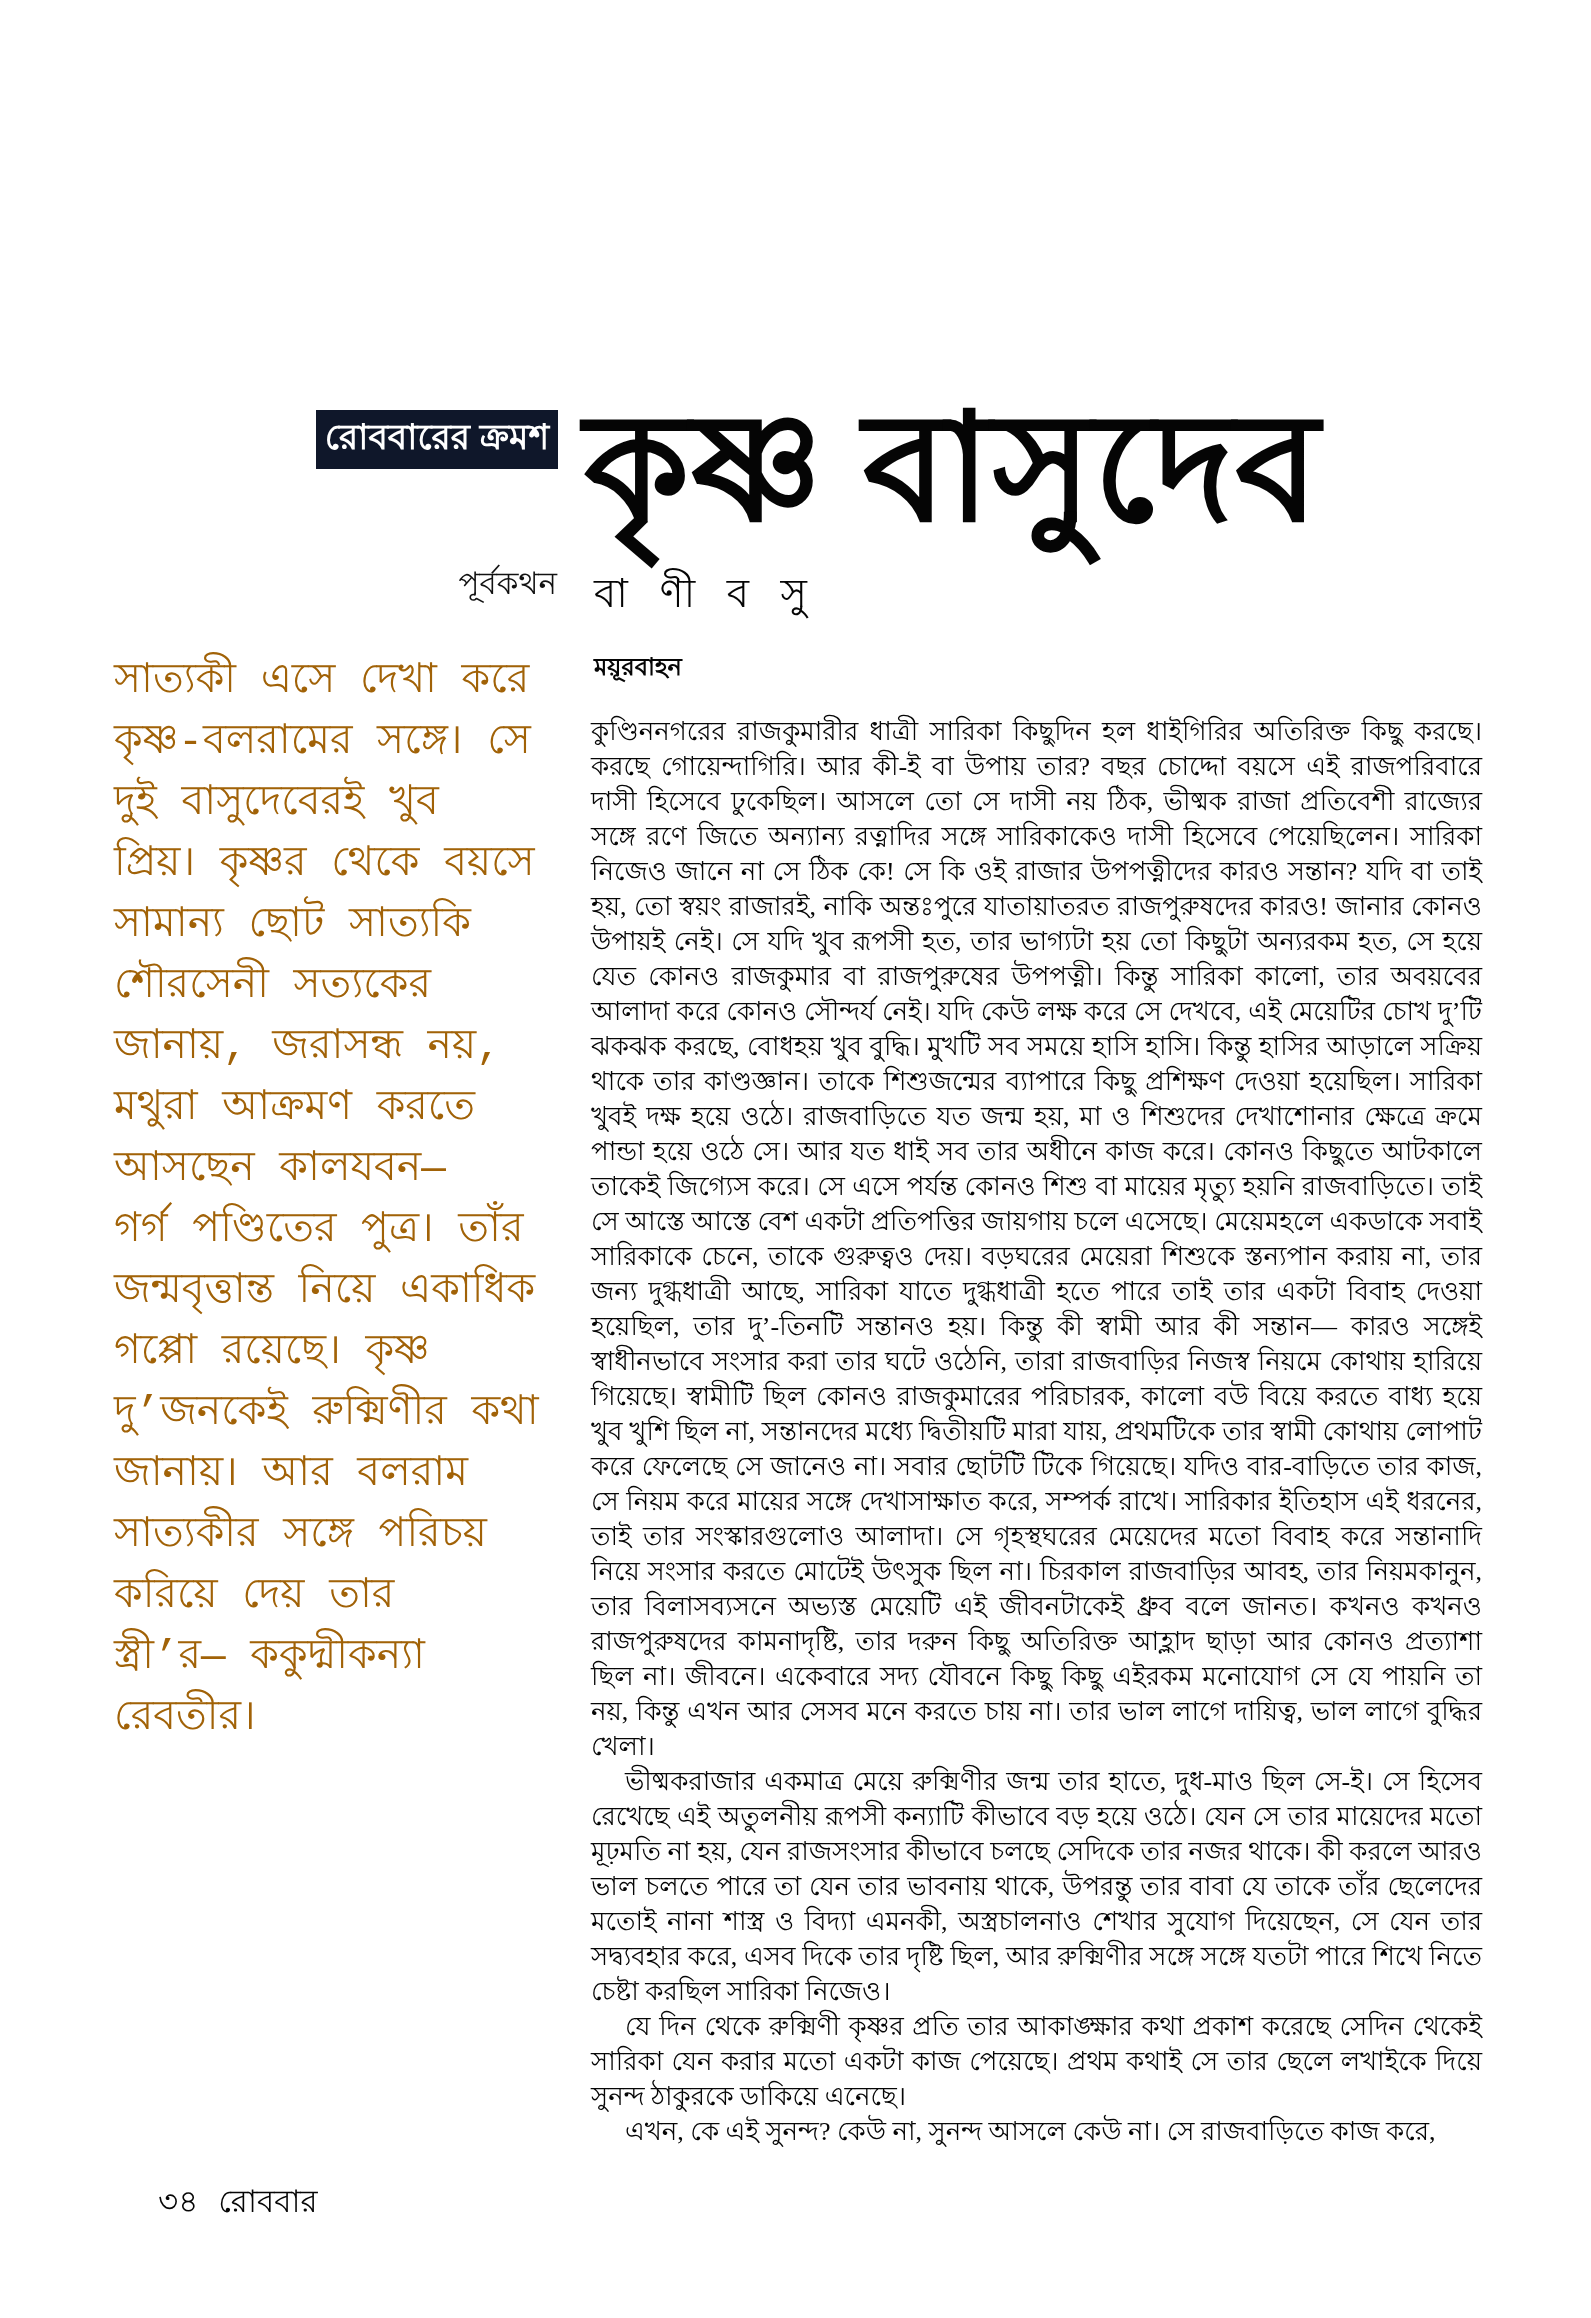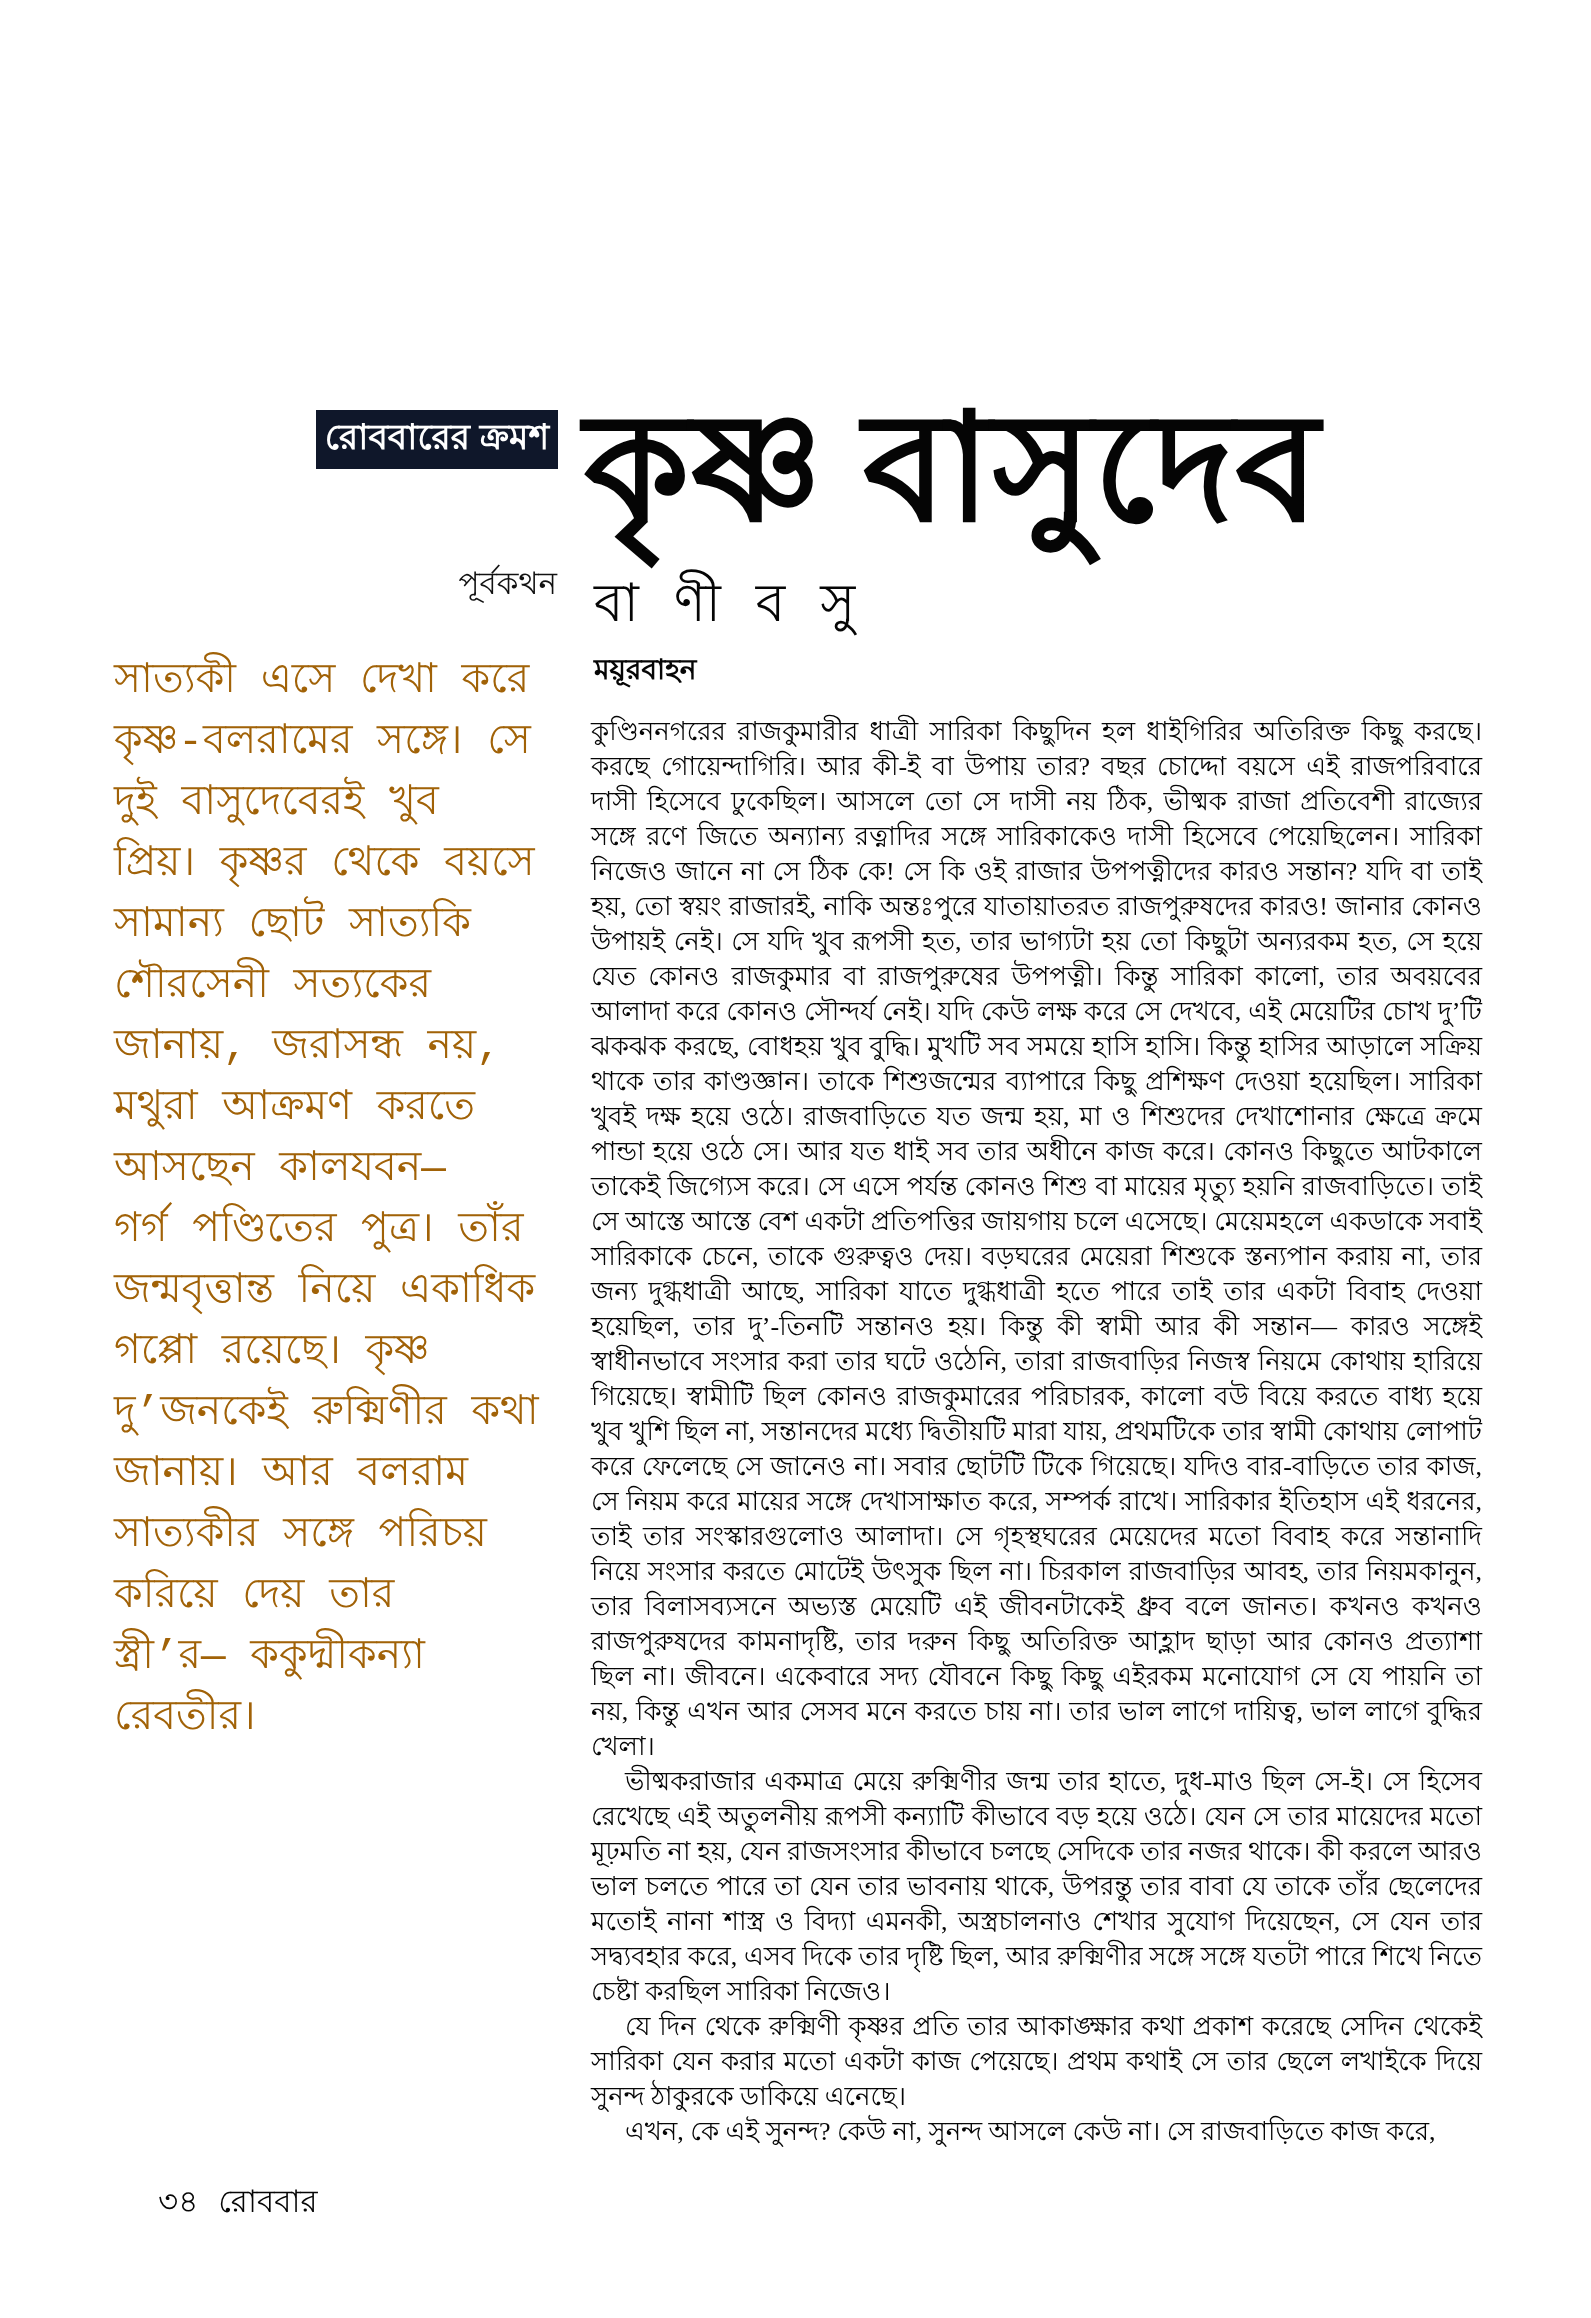--- a/index.html
+++ b/index.html
@@ -39,29 +39,29 @@
     position: absolute;
     left: 326px; top: 559px;
     width: 231px;
     text-align: right;
     font-size: 31px;
     color: #111;
   }
   .author {
     position: absolute;
     left: 594px; top: 562px;
-    font-size: 53px;
+    font-size: 40px;
     letter-spacing: 10.8px;
     white-space: nowrap;
     color: #050505;
   }
   .chapter {
     position: absolute;
     left: 594px; top: 648px;
-    font-size: 28px;
+    font-size: 24px;
     font-weight: 700;
     color: #050505;
   }
   .sidebar {
     position: absolute;
     left: 114px; top: 651px;
     width: 476px;
     text-align: left;
     font-size: 41px;
     line-height: 61px;

